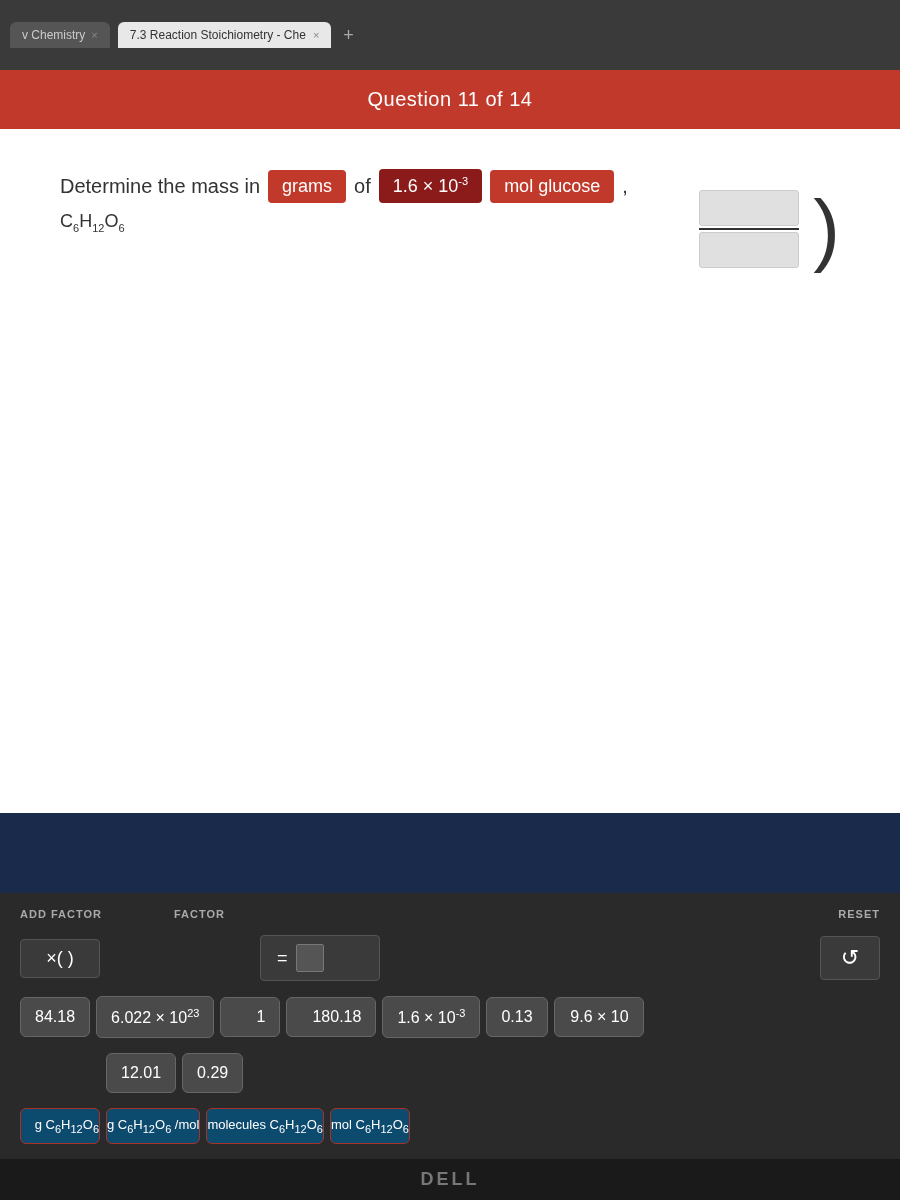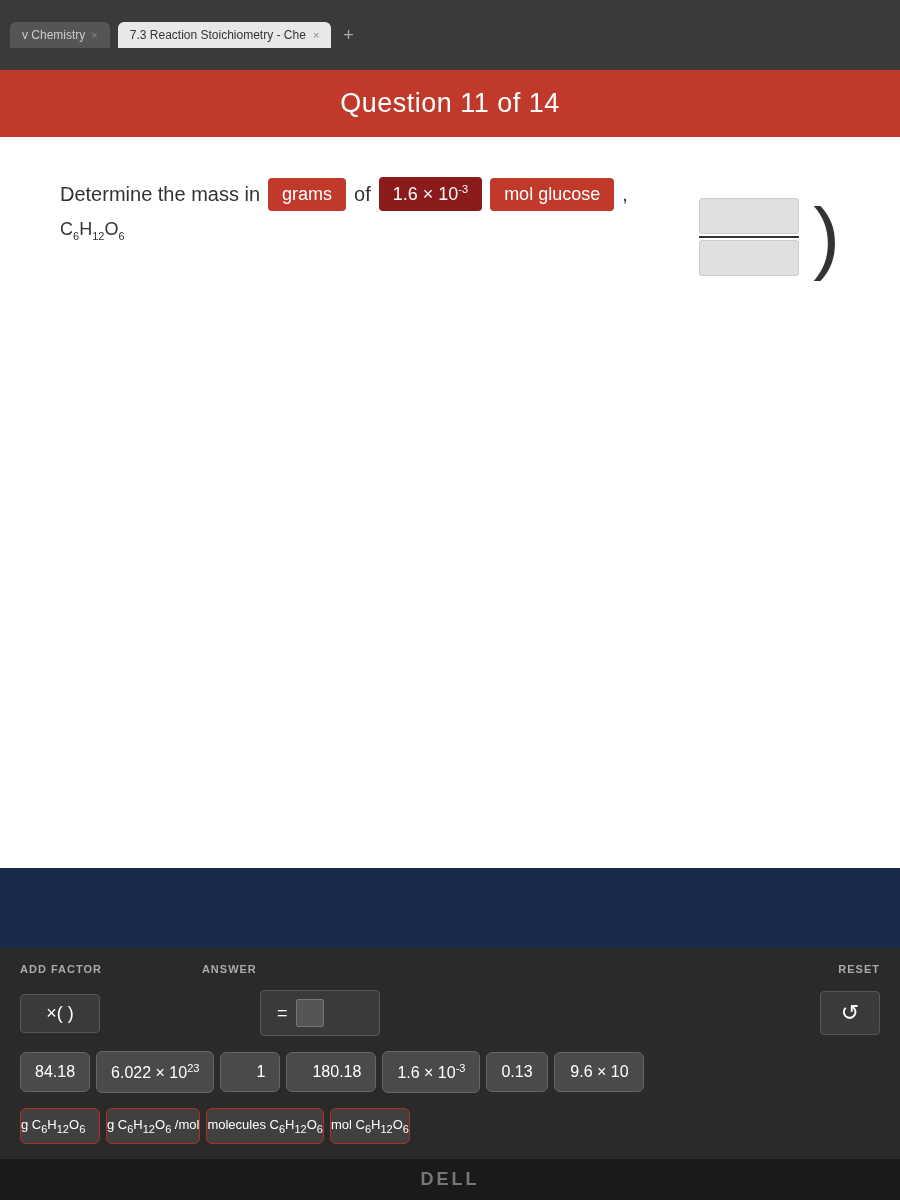--- a/index.html
+++ b/index.html
@@ -62,21 +62,21 @@
       display: flex;
       flex-direction: column;
     }
 
     
     .question-header {
       background: #c0392b;
       color: white;
       text-align: center;
       padding: 18px;
-      font-size: 27px;
+      font-size: 20px;
       font-weight: 500;
       letter-spacing: 0.5px;
     }
 
     
     .question-area {
       background: white;
       padding: 40px 60px 30px 60px;
       display: flex;
       align-items: flex-start;
@@ -257,28 +257,28 @@
     }
 
     
     .units-row {
       display: flex;
       align-items: center;
       gap: 6px;
     }
 
     .unit-tile {
-      background: #404040;
+      background: #0c4a6e;
       border: 1px solid #a93226;
       border-radius: 6px;
       padding: 8px 0;
       color: white;
       font-size: 13px;
       cursor: pointer;
-      text-align: left;
+      text-align: right;
       min-width: 80px;
     }
 
     
     .dell-area {
       background: #1a1a1a;
       text-align: center;
       padding: 10px;
       color: #777;
       font-size: 18px;
@@ -342,23 +342,23 @@
         <div class="big-bracket">)</div>
       </div>
     </div>
   </div>
 
   <div class="dark-section"></div>
 
   <div class="controls-area">
 
     <div class="controls-header">
-      <div style="display:flex; gap: 100px; align-items: flex-end; width: 100%;">
+      <div style="display:flex; gap: 72px; align-items: flex-end; width: 100%;">
         <span class="controls-header-label">ADD FACTOR</span>
-        <span class="controls-header-label">ANSWER</span>
+        <span class="controls-header-label">FACTOR</span>
         <span class="controls-header-label" style="margin-left: auto; text-align: center;">RESET</span>
       </div>
     </div>
 
     <div class="controls-row">
       <div class="factor-display">×(  )</div>
       <div style="width:120px;"></div>
       <div class="answer-display">
         <span>=</span>
         <div class="answer-box-inner"></div>
@@ -372,20 +372,25 @@
     <div class="tiles-row">
       <div class="tile">84.18</div>
       <div class="tile tile-wide">6.022 × 10<sup>23</sup></div>
       <div class="tile">1</div>
       <div class="tile tile-wide">180.18</div>
       <div class="tile tile-wide">1.6 × 10<sup>-3</sup></div>
       <div class="tile">0.13</div>
       <div class="tile tile-wide">9.6 × 10</div>
     </div>
 
+    <div class="tiles-row">
+      <div style="width: 80px;"></div>
+      <div class="tile">12.01</div>
+      <div class="tile">0.29</div>
+    </div>
 
     <div class="units-row">
       <div class="unit-tile">g C<sub>6</sub>H<sub>12</sub>O<sub>6</sub></div>
       <div class="unit-tile">g C<sub>6</sub>H<sub>12</sub>O<sub>6</sub> /mol</div>
       <div class="unit-tile">molecules C<sub>6</sub>H<sub>12</sub>O<sub>6</sub></div>
       <div class="unit-tile">mol C<sub>6</sub>H<sub>12</sub>O<sub>6</sub></div>
     </div>
 
   </div>
 

